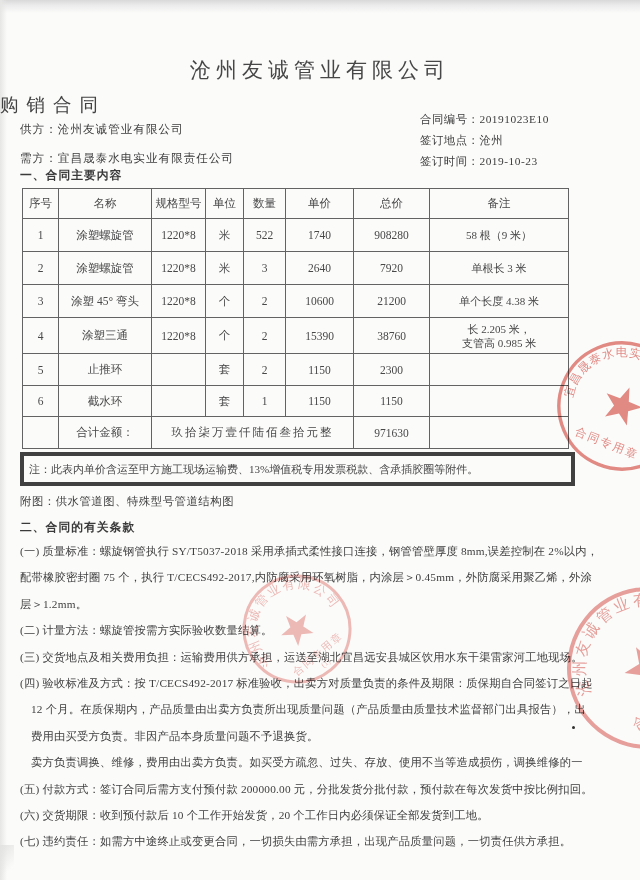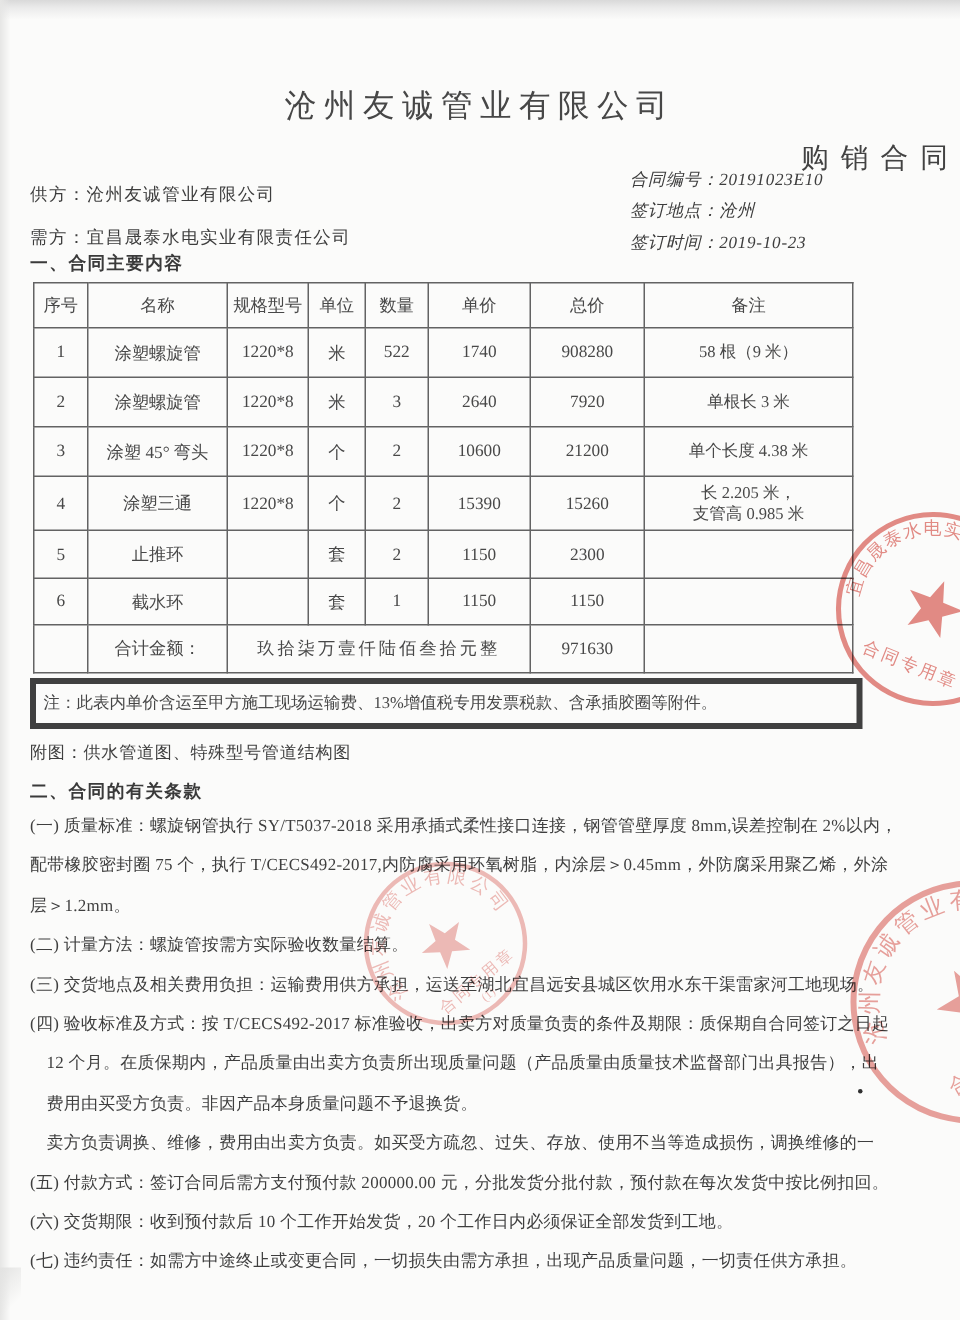--- a/index.html
+++ b/index.html
@@ -12,24 +12,24 @@
   
   .edge-top{left:0;top:0;width:640px;height:13px;
     background:linear-gradient(to bottom,#d9d9d9 0%,#ebebeb 40%,rgba(250,250,250,0) 100%);}
   .edge-left{left:0;top:0;width:7px;height:880px;
     background:linear-gradient(to right,#e6e6e5 0%,rgba(250,250,250,0) 100%);}
   .corner-bl{left:0;top:845px;width:14px;height:35px;
     background:linear-gradient(135deg,#e3e3e2 0%,rgba(250,250,250,0) 70%);}
   
   .doc-company{top:56px;left:0;width:640px;text-align:center;
     font-size:21px;letter-spacing:5px;color:#474747;}
-  .doc-title{top:92px;left:0;width:640px;text-align:right;
+  .doc-title{top:92px;left:0;width:640px;text-align:left;
     font-size:18.5px;letter-spacing:8px;color:#424242;}
   .party-line{left:20px;font-size:11.6px;color:#3d3d3d;letter-spacing:1px;white-space:nowrap;}
-  .meta-line{left:420px;font-size:11.4px;color:#3d3d3d;letter-spacing:0.5px;white-space:nowrap;font-style:italic;}
+  .meta-line{left:420px;font-size:11.4px;color:#3d3d3d;letter-spacing:0.5px;white-space:nowrap;}
   .sec-heading{left:20px;font-size:11.8px;font-weight:bold;color:#3a3a3a;letter-spacing:1px;white-space:nowrap;}
   
   table.items{position:absolute;top:188px;left:22px;width:546px;
     border-collapse:collapse;table-layout:fixed;}
   table.items th,table.items td{
     border:1px solid #636363;text-align:center;vertical-align:middle;
     font-size:11.5px;font-weight:normal;color:#484848;padding:0 2px;overflow:hidden;}
   table.items td.remark{font-size:11px;white-space:pre-line;line-height:14px;}
   table.items td.words{letter-spacing:2px;}
   
@@ -120,21 +120,21 @@
         <td>21200</td>
         <td class="remark">单个长度 4.38 米</td>
       </tr>
       <tr style="height: 36px;">
         <td>4</td>
         <td>涂塑三通</td>
         <td>1220*8</td>
         <td>个</td>
         <td>2</td>
         <td>15390</td>
-        <td>15260</td>
+        <td>38760</td>
         <td class="remark">长 2.205 米，
 支管高 0.985 米</td>
       </tr>
       <tr style="height: 32px;">
         <td>5</td>
         <td>止推环</td>
         <td></td>
         <td>套</td>
         <td>2</td>
         <td>1150</td>

